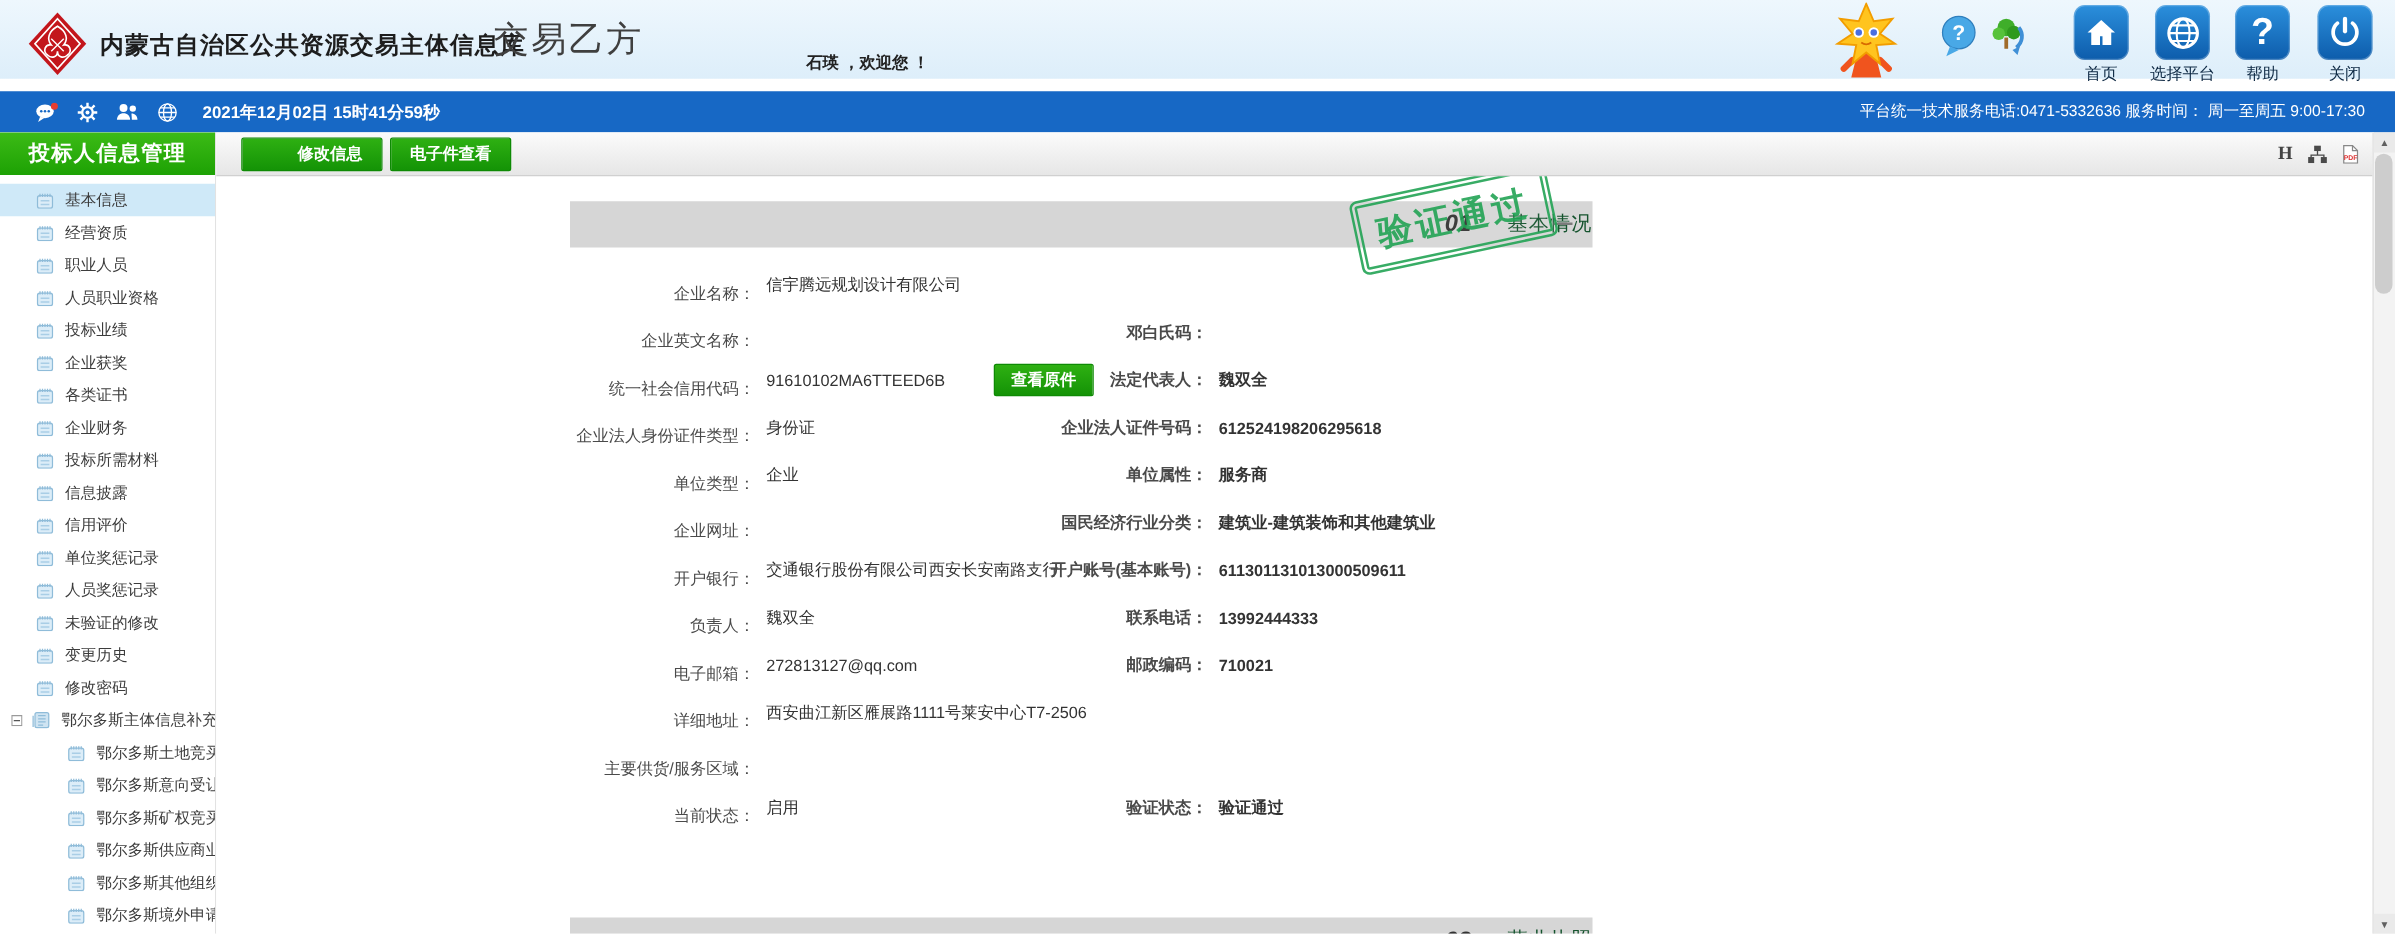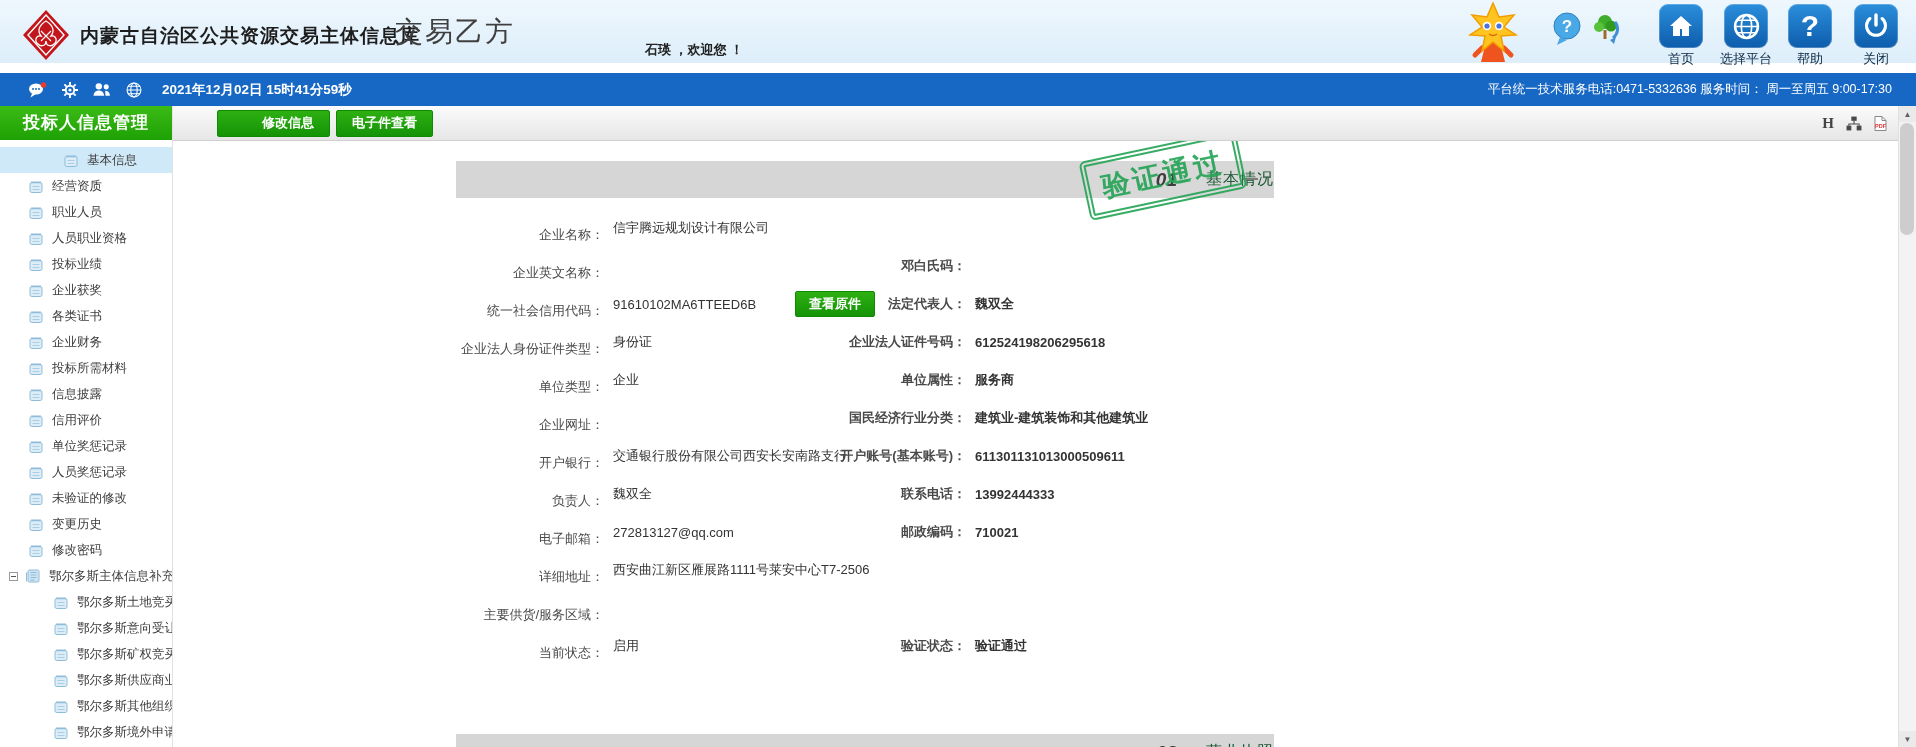--- a/index.html
+++ b/index.html
@@ -32,33 +32,33 @@
 
   
   .sidebar{position:absolute;left:0;top:106px;bottom:0;width:172px;background:#fff;border-right:1px solid #e2e2e2;}
   .sidebar-title{height:34px;line-height:34px;text-align:center;color:#fff;font-size:17px;font-weight:bold;
                  letter-spacing:1px;background:linear-gradient(var(--sidebar-green,#3cbb16),#1da104);}
   .sb-items{padding-top:7px;}
   .sb-row{height:26px;display:flex;align-items:center;font-size:12.5px;color:#3c3c3c;cursor:pointer;white-space:nowrap;overflow:hidden;}
   .sb-row.level0{padding-left:29px;}
   .sb-row.parent{padding-left:9px;}
   .sb-row.level1{padding-left:54px;}
-  .sb-row.selected{background:var(--selected-item-bg,#cfe9f8);justify-content:center;}
+  .sb-row.selected{background:var(--selected-item-bg,#cfe9f8);}
   .sb-row .exp{margin-right:7px;display:flex;}
   .sb-row .ic{margin-right:9px;display:flex;flex:none;}
   .sb-row .lbl{overflow:hidden;text-overflow:clip;}
 
   
   .main{position:absolute;left:173px;top:106px;right:17px;bottom:0;background:#fff;}
   .toolbar{position:relative;height:34px;background:linear-gradient(#fbfbfb,#e6e6e6);border-bottom:1px solid #d0d0d0;
            display:flex;align-items:center;}
   .tb-btn{margin-left:6px;height:27px;padding:0 15px;border:1px solid #0e8a04;border-radius:2px;
           background:linear-gradient(#2eb012,#149306);color:#fff;font-size:13px;font-weight:bold;
           font-family:inherit;cursor:pointer;}
-  .tb-btn:first-of-type{margin-left:44px;padding-left:44px;}
+  .tb-btn:first-of-type{margin-left:20px;padding-left:44px;}
   .tb-icons{position:absolute;right:12px;top:0;height:34px;display:flex;align-items:center;gap:12px;}
   .tb-ic{display:flex;align-items:center;cursor:pointer;}
   .tb-h{font-size:15px;font-weight:bold;color:#444;font-family:"Liberation Serif",serif;}
 
   .content{position:relative;height:calc(100% - 35px);overflow:hidden;}
   .sec-header{position:absolute;left:283px;width:818px;height:37px;background:#d6d6d6;display:flex;align-items:center;justify-content:flex-end;}
   .sec-num{font-style:italic;font-weight:bold;font-size:19px;color:#333;margin-left:17px;}
   .sec-title{font-size:16px;color:#14532d;margin-left:29px;letter-spacing:1px;}
   .sec-dash{position:absolute;right:16px;top:17px;width:15px;height:2px;background:#7b7b7b;cursor:pointer;}
 

